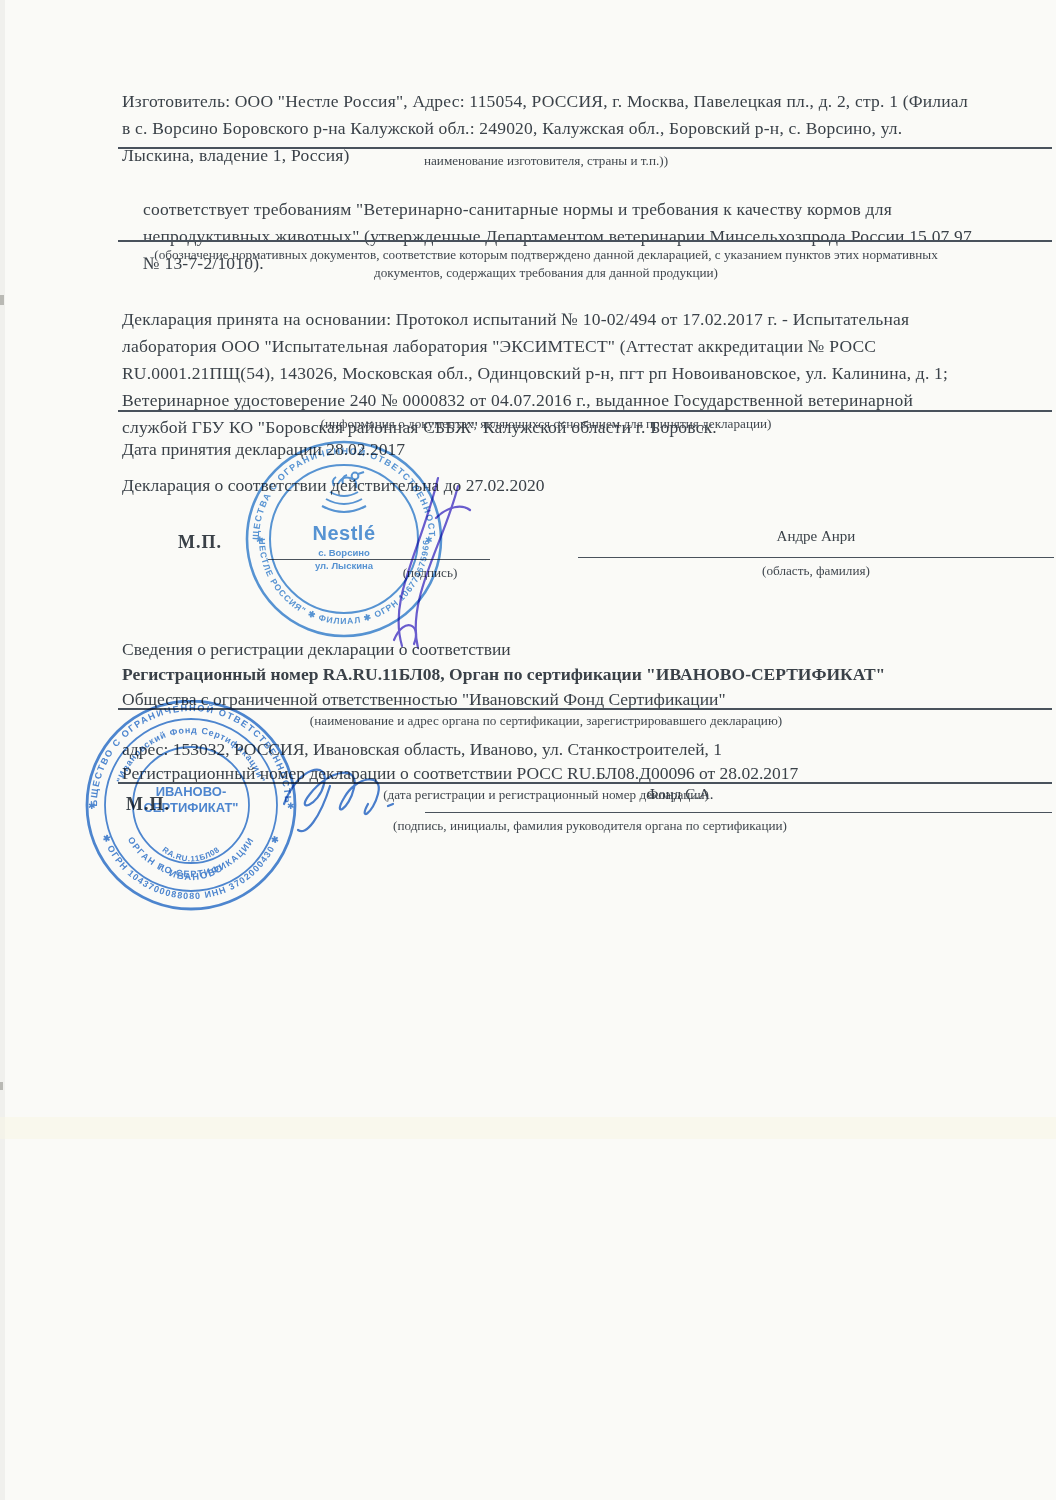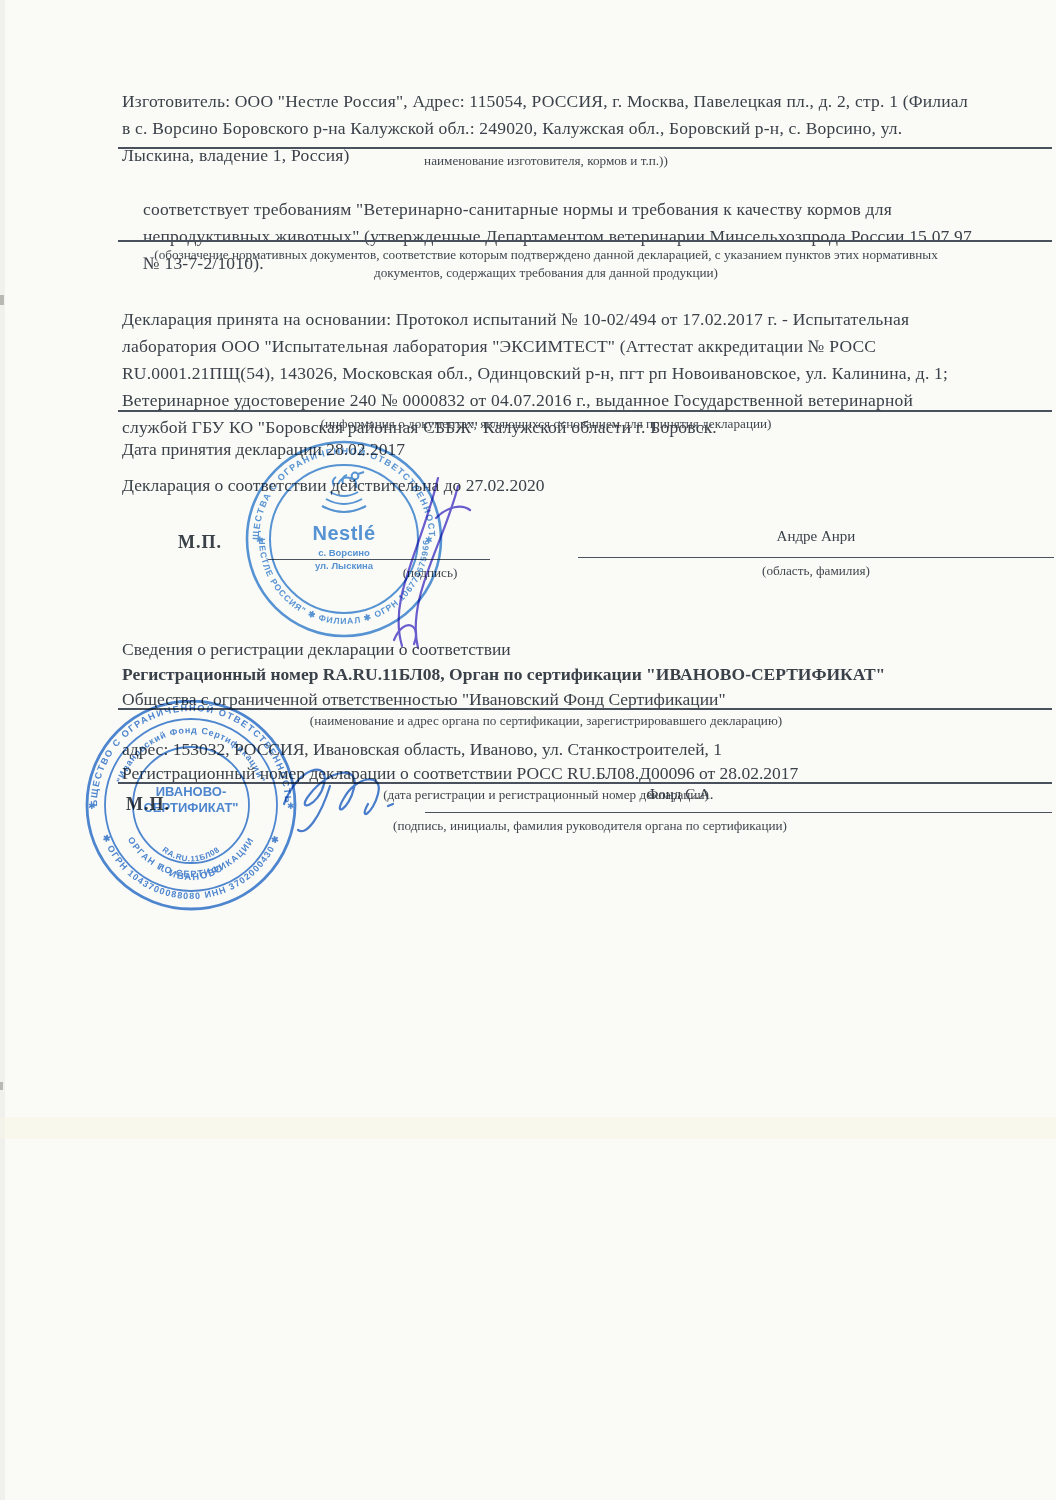--- a/index.html
+++ b/index.html
@@ -22,21 +22,21 @@
 </head>
 <body>
 
 <div class="edge"></div>
 <div class="tick" style="left:0;top:295px;width:4px;height:10px;"></div>
 <div class="tick" style="left:0;top:1082px;width:3px;height:8px;"></div>
 <div class="band" style="top:1117px;"></div>
 
 <p class="para" style="top:70px;">Изготовитель: ООО "Нестле Россия", Адрес: 115054, РОССИЯ, г. Москва, Павелецкая пл., д. 2, стр. 1 (Филиал в с. Ворсино Боровского р-на Калужской обл.: 249020, Калужская обл., Боровский р-н, с. Ворсино, ул. Лыскина, владение 1, Россия)</p>
 <div class="rule" style="top:147px;left:118px;width:934px;"></div>
-<div class="cap" style="top:152px;left:122px;width:848px;">наименование изготовителя, кормов и т.п.))</div>
+<div class="cap" style="top:152px;left:122px;width:848px;">наименование изготовителя, страны и т.п.))</div>
 
 <p class="para" style="top:178px;margin-left:21px;">соответствует требованиям "Ветеринарно-санитарные нормы и требования к качеству кормов для непродуктивных животных" (утвержденные Департаментом ветеринарии Минсельхозпрода России 15.07.97 № 13-7-2/1010).</p>
 <div class="rule" style="top:240px;left:118px;width:934px;"></div>
 <div class="cap" style="top:246px;left:122px;width:848px;">(обозначение нормативных документов, соответствие которым подтверждено данной декларацией, с указанием пунктов этих нормативных документов, содержащих требования для данной продукции)</div>
 
 <p class="para" style="top:288px;">Декларация принята на основании: Протокол испытаний № 10-02/494 от 17.02.2017 г. - Испытательная лаборатория ООО "Испытательная лаборатория "ЭКСИМТЕСТ" (Аттестат аккредитации № РОСС RU.0001.21ПЩ(54), 143026, Московская обл., Одинцовский р-н, пгт рп Новоивановское, ул. Калинина, д. 1; Ветеринарное удостоверение 240 № 0000832 от 04.07.2016 г., выданное Государственной ветеринарной службой ГБУ КО "Боровская районная СББЖ" Калужской области г. Боровск.</p>
 <div class="rule" style="top:410px;left:118px;width:934px;"></div>
 <div class="cap" style="top:415px;left:122px;width:848px;">(информация о документах, являющихся основанием для принятия декларации)</div>
 
 <div class="line" style="top:436px;left:122px;">Дата принятия декларации 28.02.2017</div>

